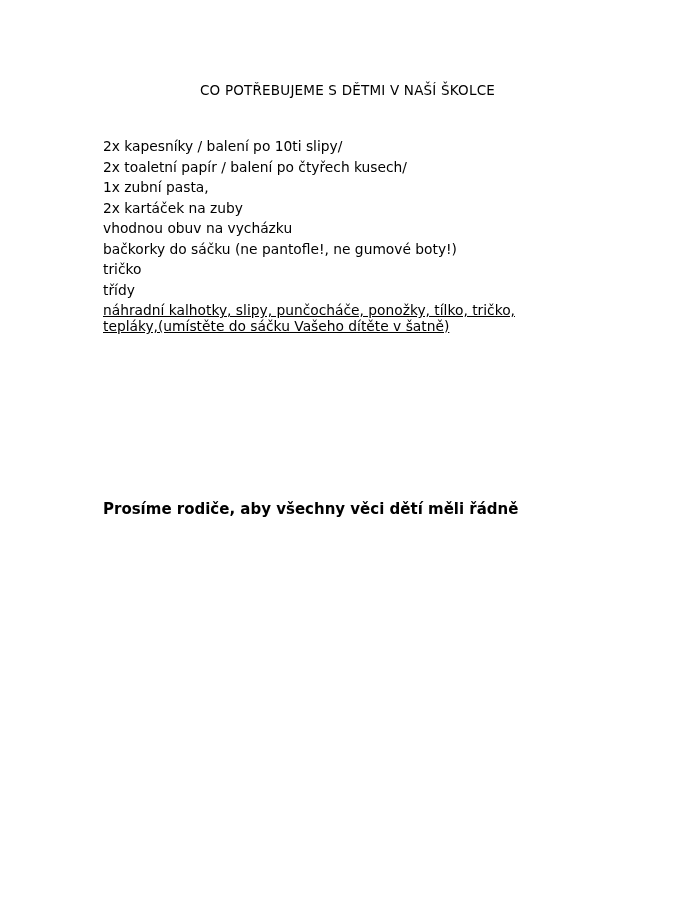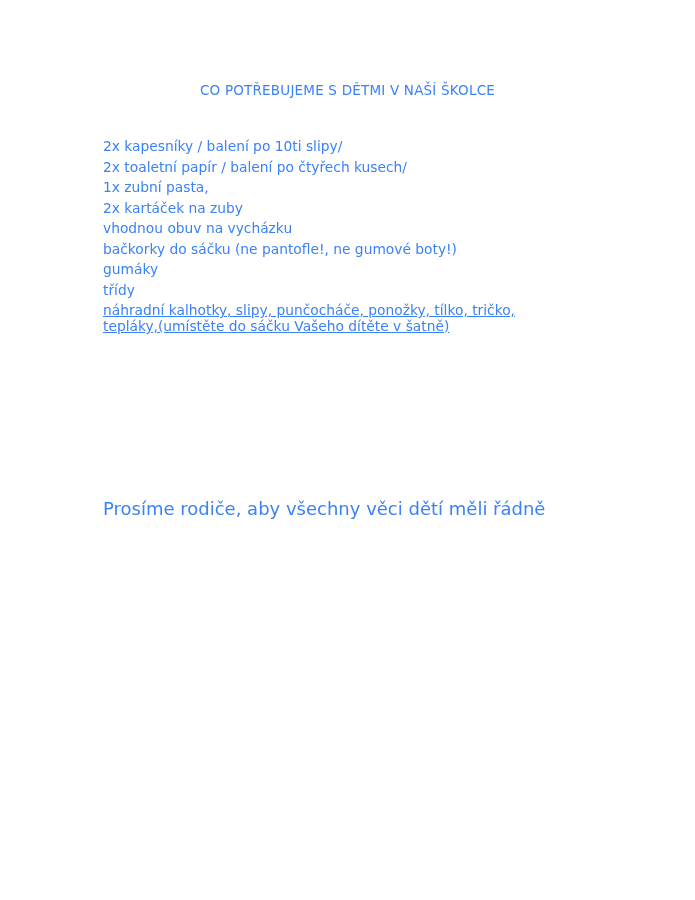--- a/index.html
+++ b/index.html
@@ -5,21 +5,21 @@
   html, body {
     margin: 0;
     padding: 0;
     background: #ffffff;
   }
   .page {
     position: relative;
     width: 695px;
     height: 900px;
     background: #ffffff;
-    color: #3b82f6;
+    color: #000000;
     font-family: "DejaVu Sans", "Liberation Sans", sans-serif;
     overflow: hidden;
   }
   .doc-title {
     position: absolute;
     top: 82px;
     left: 0;
     width: 100%;
     text-align: center;
     font-size: 13.5px;
@@ -42,43 +42,43 @@
   }
   .line.tight {
     margin-bottom: 0;
     text-decoration: underline;
   }
   .note {
     position: absolute;
     top: 500px;
     left: 103px;
     width: 520px;
-    font-size: 18px;
-    font-weight: 400;
+    font-size: 15px;
+    font-weight: 700;
   }
   .note .note-line {
     line-height: 18px;
     white-space: nowrap;
   }
 </style>
 </head>
 <body>
 
 <div class="page">
 
   <div class="doc-title">CO POTŘEBUJEME S DĚTMI V NAŠÍ ŠKOLCE</div>
 
   <div class="item-list">
     <div class="line">2x kapesníky / balení po 10ti slipy/</div>
     <div class="line">2x toaletní papír / balení po čtyřech kusech/</div>
     <div class="line">1x zubní pasta,</div>
     <div class="line">2x kartáček na zuby</div>
     <div class="line">vhodnou obuv na vycházku</div>
     <div class="line">bačkorky do sáčku (ne pantofle!, ne gumové boty!)</div>
-    <div class="line">gumáky</div>
+    <div class="line">tričko</div>
     <div class="line">třídy</div>
     <div class="line tight">náhradní kalhotky, slipy, punčocháče, ponožky, tílko, tričko,</div>
     <div class="line tight">tepláky,(umístěte do sáčku Vašeho dítěte v šatně)</div>
   </div>
 
   <div class="note">
     <div class="note-line">Prosíme rodiče, aby všechny věci dětí měli řádně</div>
   </div>
 
 </div>

